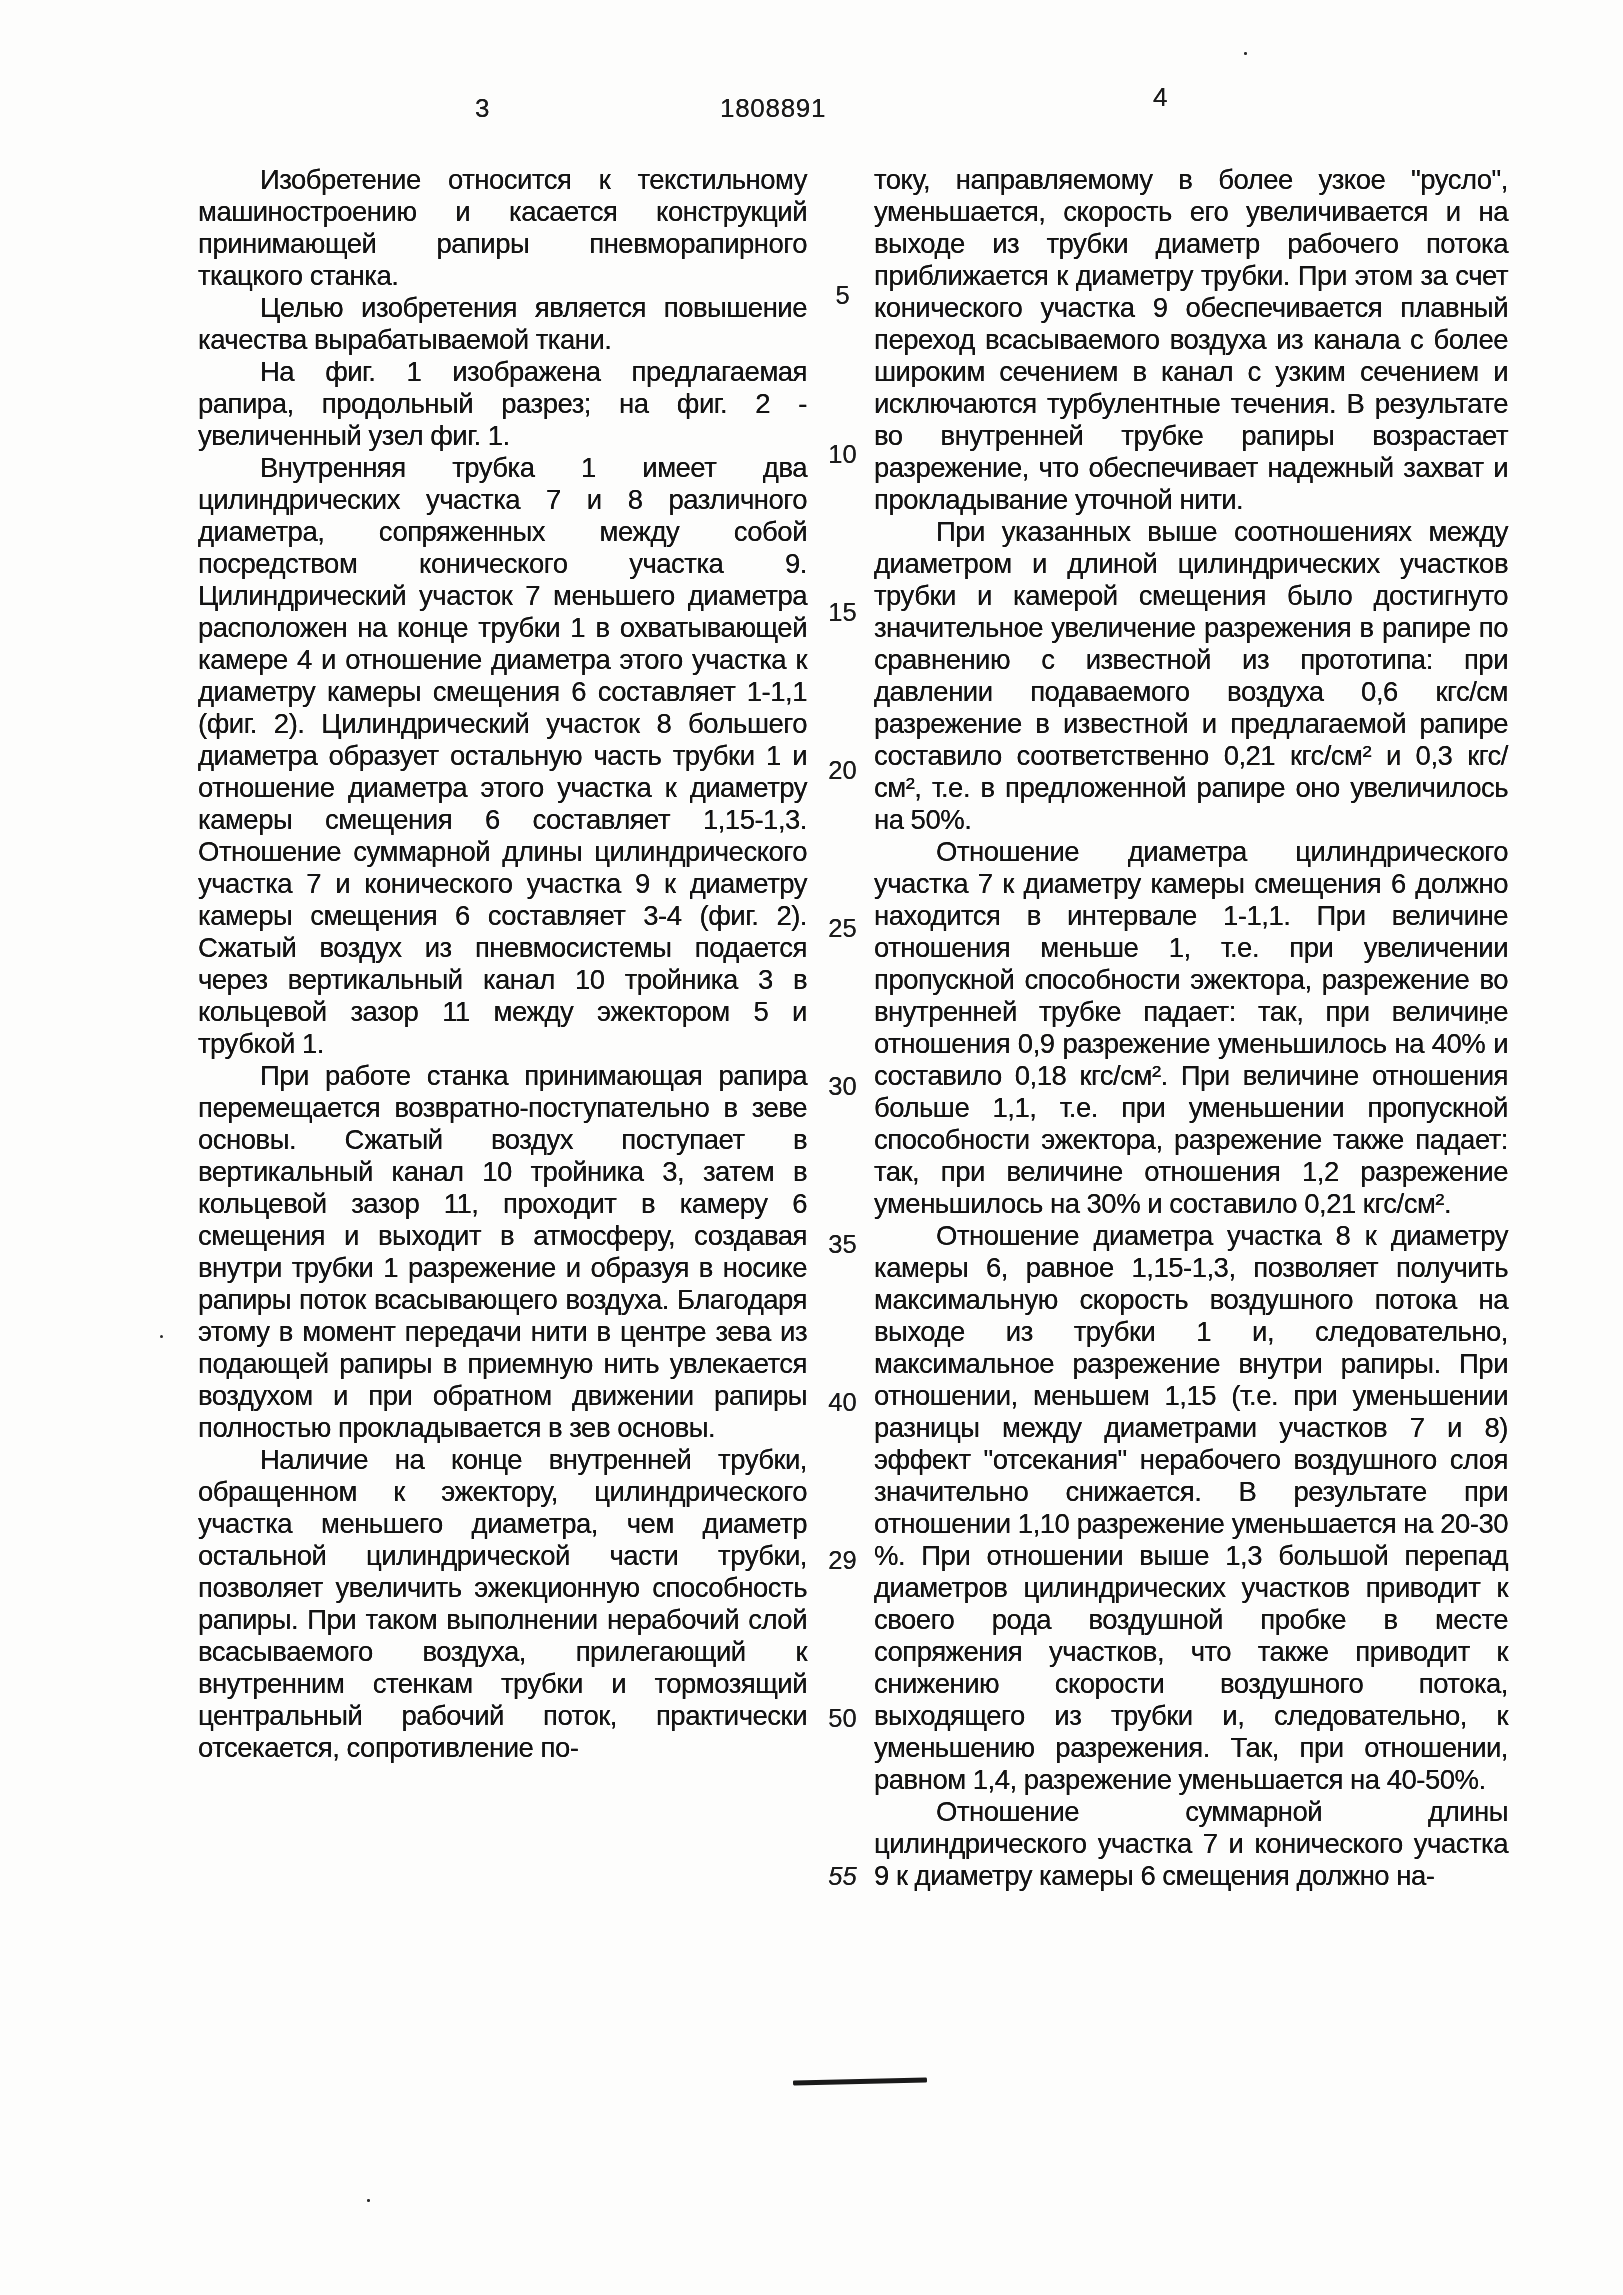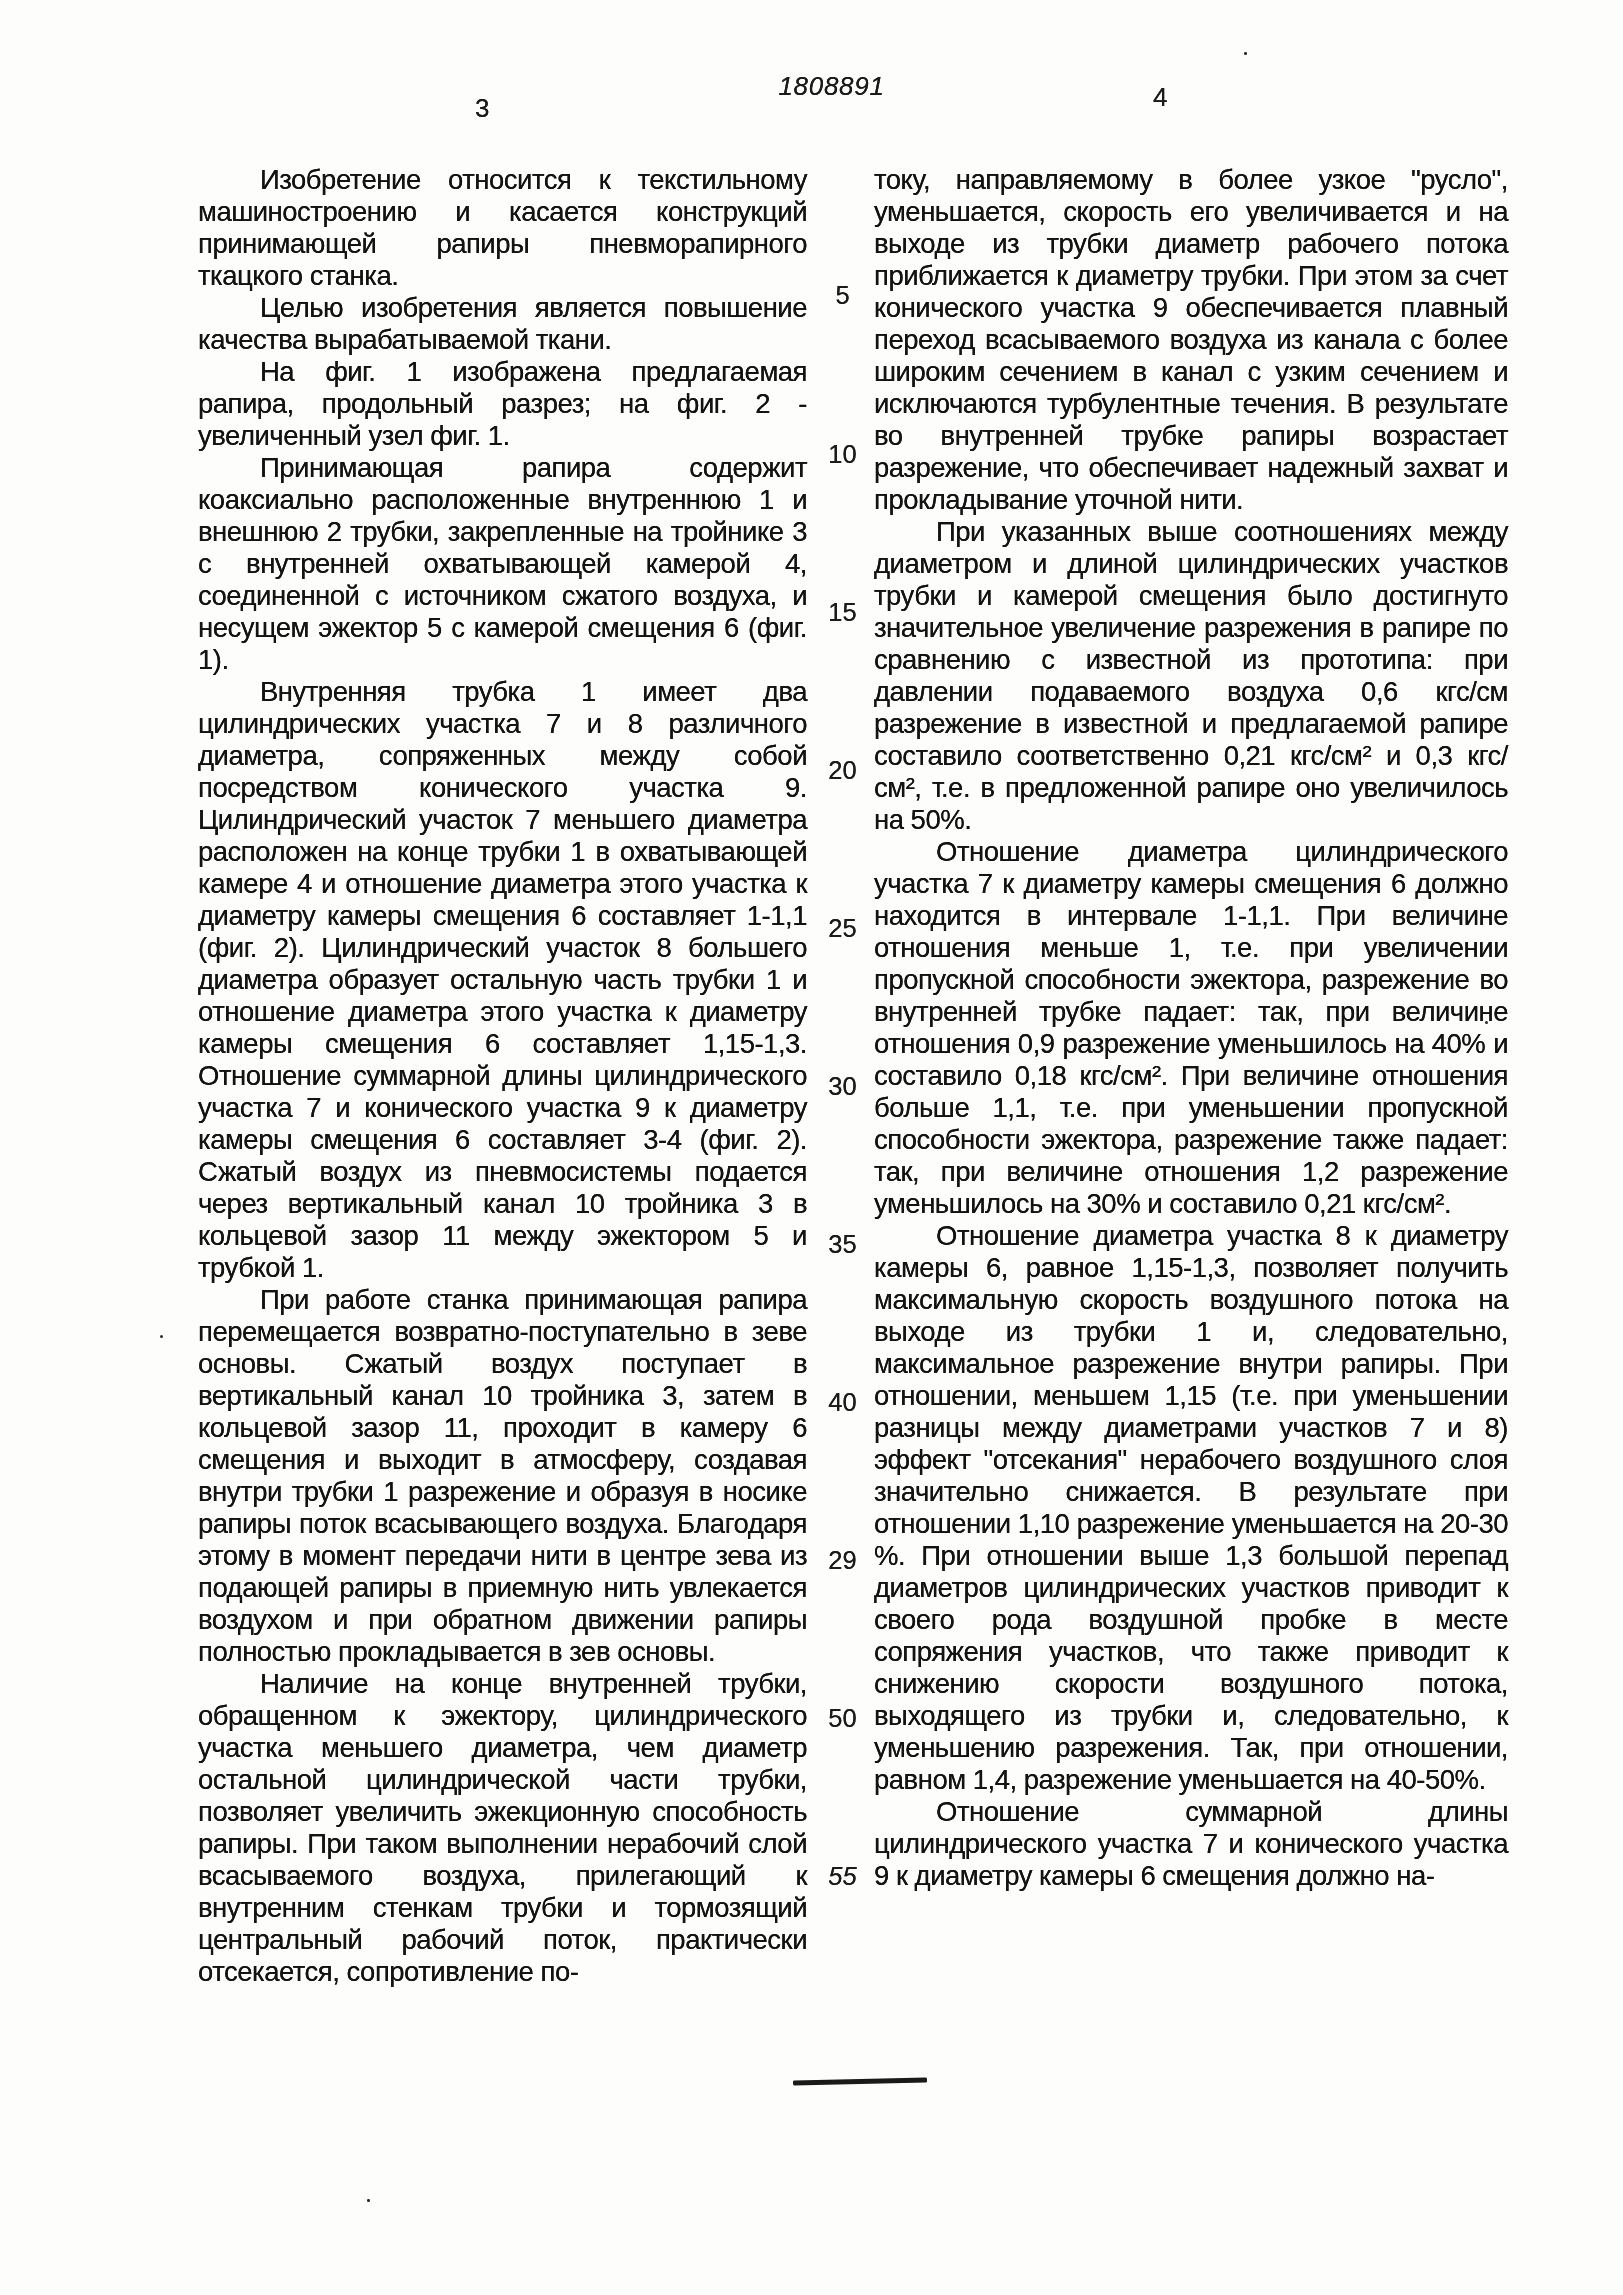--- a/index.html
+++ b/index.html
@@ -13,21 +13,21 @@
     color: #131313;
   }
   
   .hdr {
     position: absolute;
     font-size: 26px;
     color: #1b1b1b;
     text-shadow: 0 0 0.4px #1b1b1b;
   }
   .hdr-left  { left: 475px;  top: 93px; }
-  .hdr-mid   { left: 720px; top: 71px; width: 223px; text-align: center; letter-spacing: 0.7px; font-style: italic; }
+  .hdr-mid   { left: 720px; top: 93px; width: 223px; text-align: left; letter-spacing: 0.7px; }
   .hdr-right { left: 1153px; top: 82px; }
 
   
   .col {
     position: absolute;
     top: 164px;
     font-size: 27.5px;
     line-height: 32px;
     letter-spacing: -0.5px;
     text-shadow: 0 0 0.5px #161616;
@@ -88,21 +88,20 @@
 <div class="page">
 
   <div class="hdr hdr-left">3</div>
   <div class="hdr hdr-mid">1808891</div>
   <div class="hdr hdr-right">4</div>
 
   <div class="col col-left">
     <p>Изобретение относится к текстильному машиностроению и касается конструкций принимающей рапиры пневморапирного ткацкого станка.</p>
     <p>Целью изобретения является повышение качества вырабатываемой ткани.</p>
     <p>На фиг. 1 изображена предлагаемая рапира, продольный разрез; на фиг. 2 - увеличенный узел фиг. 1.</p>
-    <p>Принимающая рапира содержит коаксиально расположенные внутреннюю 1 и внешнюю 2 трубки, закрепленные на тройнике 3 с внутренней охватывающей камерой 4, соединенной с источником сжатого воздуха, и несущем эжектор 5 с камерой смещения 6 (фиг. 1).</p>
     <p>Внутренняя трубка 1 имеет два цилиндрических участка 7 и 8 различного диаметра, сопряженных между собой посредством конического участка 9. Цилиндрический участок 7 меньшего диаметра расположен на конце трубки 1 в охватывающей камере 4 и отношение диаметра этого участка к диаметру камеры смещения 6 составляет 1-1,1 (фиг. 2). Цилиндрический участок 8 большего диаметра образует остальную часть трубки 1 и отношение диаметра этого участка к диаметру камеры смещения 6 составляет 1,15-1,3. Отношение суммарной длины цилиндрического участка 7 и конического участка 9 к диаметру камеры смещения 6 составляет 3-4 (фиг. 2). Сжатый воздух из пневмосистемы подается через вертикальный канал 10 тройника 3 в кольцевой зазор 11 между эжектором 5 и трубкой 1.</p>
     <p>При работе станка принимающая рапира перемещается возвратно-поступательно в зеве основы. Сжатый воздух поступает в вертикальный канал 10 тройника 3, затем в кольцевой зазор 11, проходит в камеру 6 смещения и выходит в атмосферу, создавая внутри трубки 1 разрежение и образуя в носике рапиры поток всасывающего воздуха. Благодаря этому в момент передачи нити в центре зева из подающей рапиры в приемную нить увлекается воздухом и при обратном движении рапиры полностью прокладывается в зев основы.</p>
     <p>Наличие на конце внутренней трубки, обращенном к эжектору, цилиндрического участка меньшего диаметра, чем диаметр остальной цилиндрической части трубки, позволяет увеличить эжекционную способность рапиры. При таком выполнении нерабочий слой всасываемого воздуха, прилегающий к внутренним стенкам трубки и тормозящий центральный рабочий поток, практически отсекается, сопротивление по-</p>
   </div>
 
   <div class="gutter">
     <span>5</span>
     <span>10</span>
     <span>15</span>
     <span>20</span>

